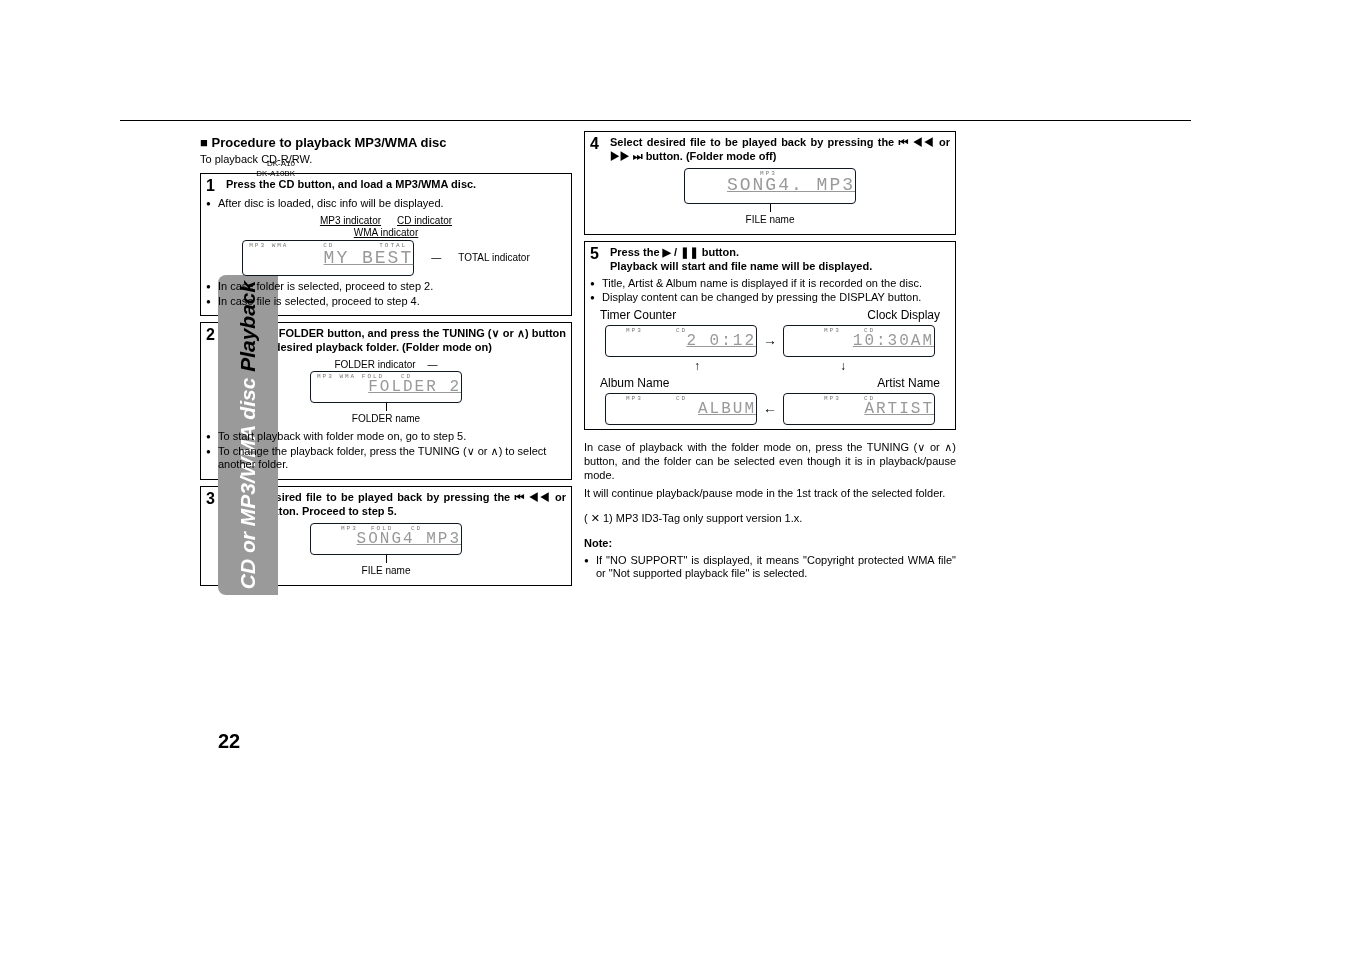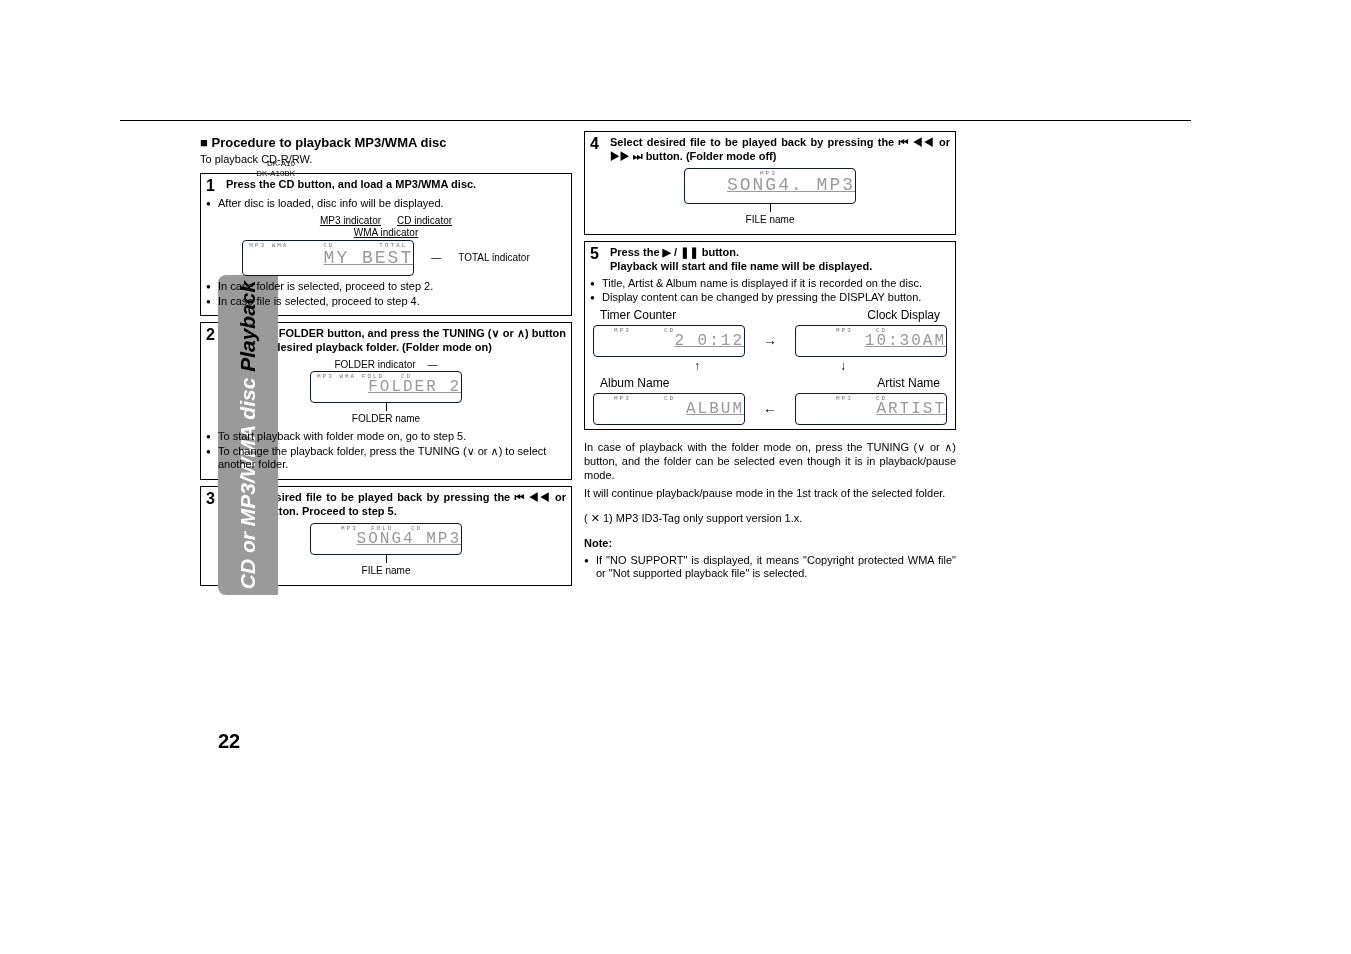--- a/index.html
+++ b/index.html
@@ -161,21 +161,21 @@
   .lbl-left {
     font-size: 10px;
     text-align: left;
   }
   .right-label {
     font-size: 10px;
   }
   .row-flex {
     display: flex;
     align-items: center;
-    gap: 18px;
+    gap: 6px;
     justify-content: center;
   }
   .arrow {
     font-size: 14px;
     font-weight: bold;
   }
   .mini-ind {
     position: absolute;
     top: 1px;
     font-size: 6px;

